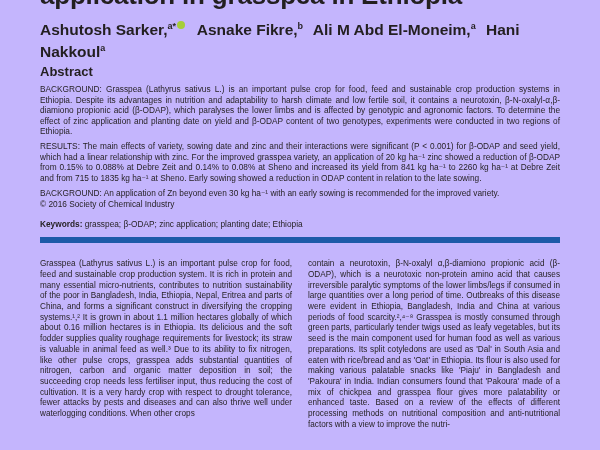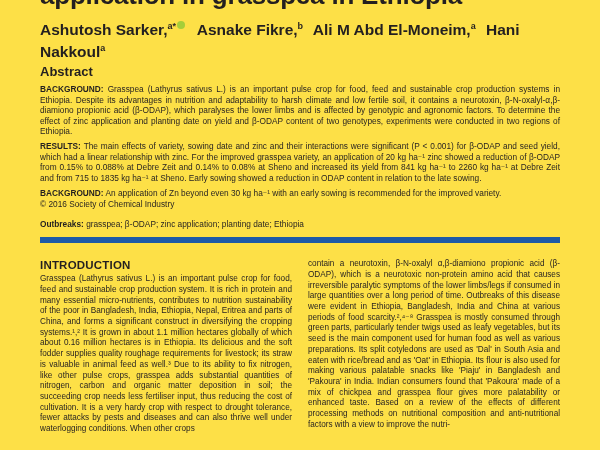--- a/index.html
+++ b/index.html
@@ -1,31 +1,31 @@
 <!DOCTYPE html>
 <html><head>
 <meta charset="utf-8">
 <style>
   html,body{margin:0;padding:0;background:#ffffff;}
   .page{
-    width:600px;height:450px;background:#fde047;overflow:hidden;
+    width:600px;height:450px;background:#c4b5fd;overflow:hidden;
     font-family:"Liberation Sans","DejaVu Sans",sans-serif;
     color:#231f20;position:relative;
   }
   .content{padding:0 40px;}
   
   .title-clip{height:10px;overflow:hidden;}
   .title-text{display:block;font-size:26px;line-height:26px;font-weight:700;margin-top:-18px;letter-spacing:-0.2px;white-space:nowrap;}
   .authors{margin-top:7px;font-size:15.5px;font-weight:700;line-height:19px;}
   .author{margin-right:6px;}
   .author sup{font-size:9px;font-weight:700;}
   .orcid{display:inline-block;width:8px;height:8px;border-radius:50%;background:#a6ce39;margin:0 2px 0 1px;vertical-align:super;}
   .abstract-heading{font-size:13px;font-weight:700;margin:3px 0 2px 0;}
   .abs-p{font-size:8.3px;line-height:10.4px;text-align:justify;margin:5px 0 0 0;}
-  .abs-lead{font-weight:700;}
+  .abs-lead{font-weight:400;}
   .copyright{font-size:8.3px;line-height:10.4px;margin:1px 0 0 0;}
   .keywords{font-size:8.3px;line-height:10.4px;margin:9px 0 0 0;}
   .kw-label{font-weight:700;}
   .divider{height:6px;background:#1e5aa8;margin-top:8px;}
   .columns{display:flex;gap:16px;margin-top:16px;}
   .col{flex:1 1 0;min-width:0;}
   .intro-heading{font-size:11.5px;font-weight:700;margin:0 0 3px 0;letter-spacing:0.2px;}
   .col-p{font-size:8.2px;line-height:10.7px;text-align:justify;margin:0;}
 </style>
 </head>
@@ -51,28 +51,27 @@
       <div class="abstract-heading">Abstract</div>
 
       <p class="abs-p"><span class="abs-lead">BACKGROUND:</span> <span>Grasspea (Lathyrus sativus L.) is an important pulse crop for food, feed and sustainable crop production systems in Ethiopia. Despite its advantages in nutrition and adaptability to harsh climate and low fertile soil, it contains a neurotoxin, β-N-oxalyl-α,β-diamiono propionic acid (β-ODAP), which paralyses the lower limbs and is affected by genotypic and agronomic factors. To determine the effect of zinc application and planting date on yield and β-ODAP content of two genotypes, experiments were conducted in two regions of Ethiopia.</span></p>
 
       <p class="abs-p"><span class="abs-lead">RESULTS:</span> <span>The main effects of variety, sowing date and zinc and their interactions were significant (P &lt; 0.001) for β-ODAP and seed yield, which had a linear relationship with zinc. For the improved grasspea variety, an application of 20 kg ha⁻¹ zinc showed a reduction of β-ODAP from 0.15% to 0.088% at Debre Zeit and 0.14% to 0.08% at Sheno and increased its yield from 841 kg ha⁻¹ to 2260 kg ha⁻¹ at Debre Zeit and from 715 to 1835 kg ha⁻¹ at Sheno. Early sowing showed a reduction in ODAP content in relation to the late sowing.</span></p>
 
       <p class="abs-p"><span class="abs-lead">BACKGROUND:</span> <span>An application of Zn beyond even 30 kg ha⁻¹ with an early sowing is recommended for the improved variety.</span></p>
 
       <p class="copyright">© 2016 Society of Chemical Industry</p>
 
-      <p class="keywords"><span class="kw-label">Outbreaks:</span> <span>grasspea; β-ODAP; zinc application; planting date; Ethiopia</span></p>
+      <p class="keywords"><span class="kw-label">Keywords:</span> <span>grasspea; β-ODAP; zinc application; planting date; Ethiopia</span></p>
     </div>
 
     <div class="divider"></div>
 
     <div class="columns">
       <div class="col">
-        <h3 class="intro-heading">INTRODUCTION</h3>
         <p class="col-p">Grasspea (Lathyrus sativus L.) is an important pulse crop for food, feed and sustainable crop production system. It is rich in protein and many essential micro-nutrients, contributes to nutrition sustainability of the poor in Bangladesh, India, Ethiopia, Nepal, Eritrea and parts of China, and forms a significant construct in diversifying the cropping systems.¹,² It is grown in about 1.1 million hectares globally of which about 0.16 million hectares is in Ethiopia. Its delicious and the soft fodder supplies quality roughage requirements for livestock; its straw is valuable in animal feed as well.³ Due to its ability to fix nitrogen, like other pulse crops, grasspea adds substantial quantities of nitrogen, carbon and organic matter deposition in soil; the succeeding crop needs less fertiliser input, thus reducing the cost of cultivation. It is a very hardy crop with respect to drought tolerance, fewer attacks by pests and diseases and can also thrive well under waterlogging conditions. When other crops</p>
       </div>
       <div class="col">
         <p class="col-p">contain a neurotoxin, β-N-oxalyl α,β-diamiono propionic acid (β-ODAP), which is a neurotoxic non-protein amino acid that causes irreversible paralytic symptoms of the lower limbs/legs if consumed in large quantities over a long period of time. Outbreaks of this disease were evident in Ethiopia, Bangladesh, India and China at various periods of food scarcity.²,⁴⁻⁸ Grasspea is mostly consumed through green parts, particularly tender twigs used as leafy vegetables, but its seed is the main component used for human food as well as various preparations. Its split cotyledons are used as 'Dal' in South Asia and eaten with rice/bread and as 'Oat' in Ethiopia. Its flour is also used for making various palatable snacks like 'Piaju' in Bangladesh and 'Pakoura' in India. Indian consumers found that 'Pakoura' made of a mix of chickpea and grasspea flour gives more palatability or enhanced taste. Based on a review of the effects of different processing methods on nutritional composition and anti-nutritional factors with a view to improve the nutri-</p>
       </div>
     </div>
 
   </div>
 </div>
 

